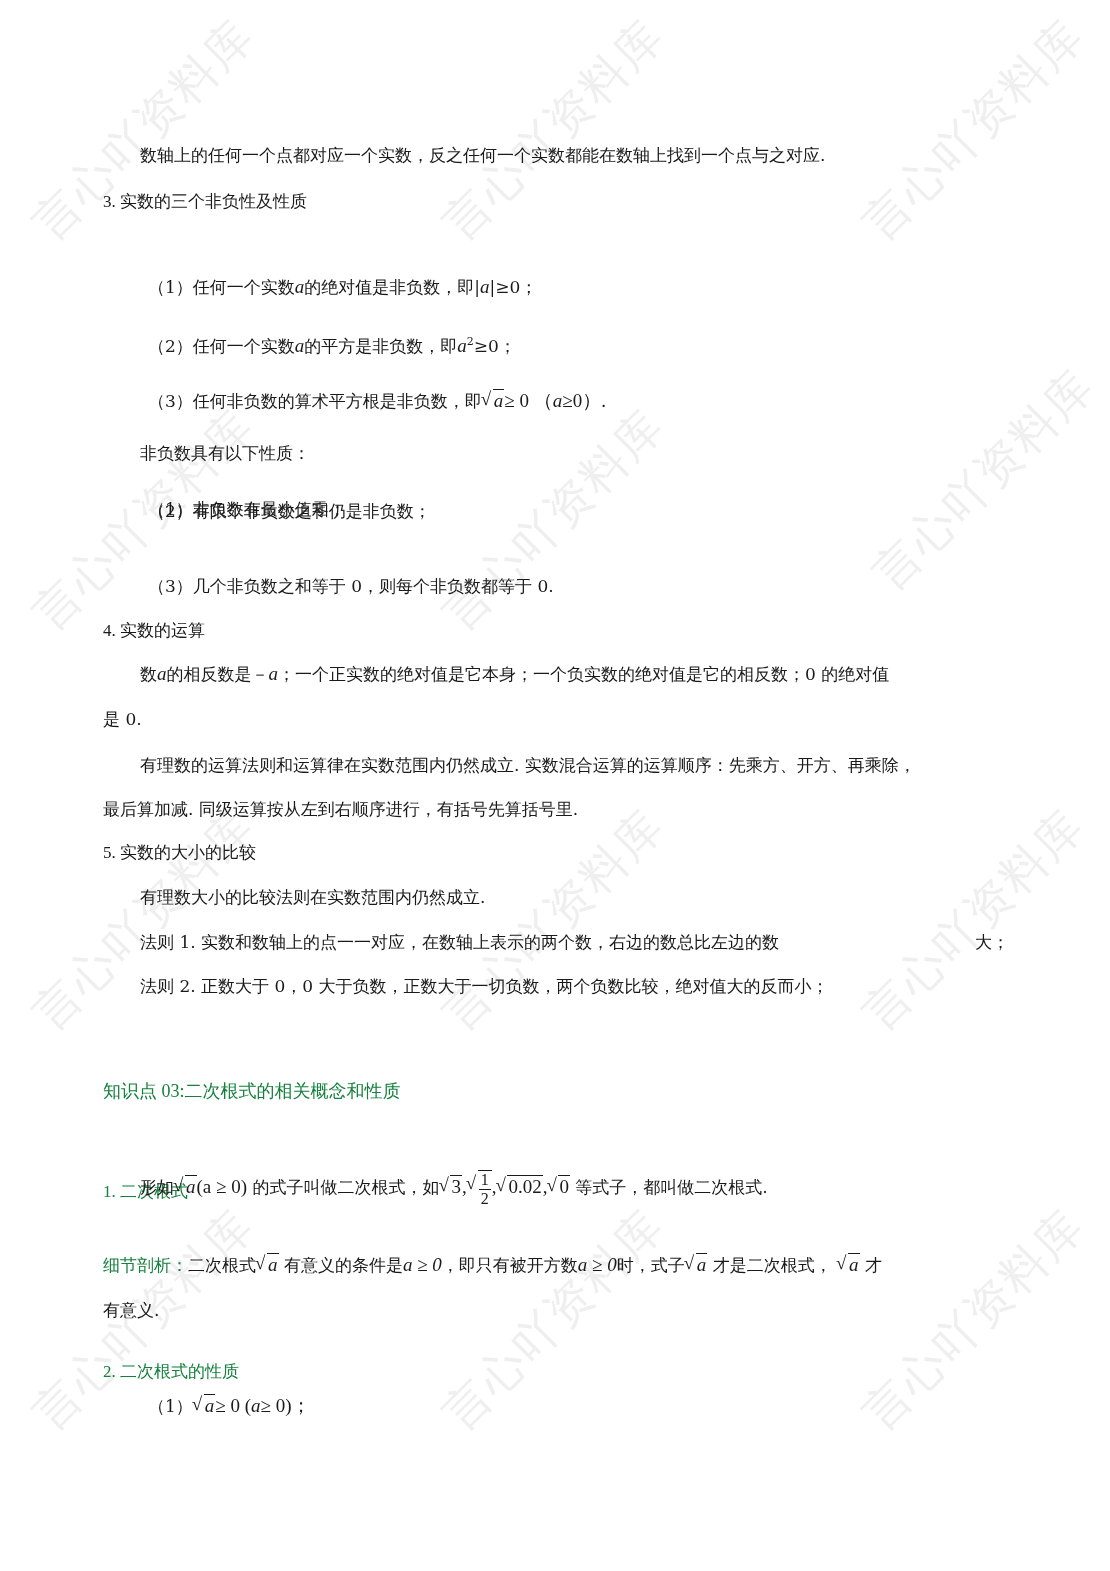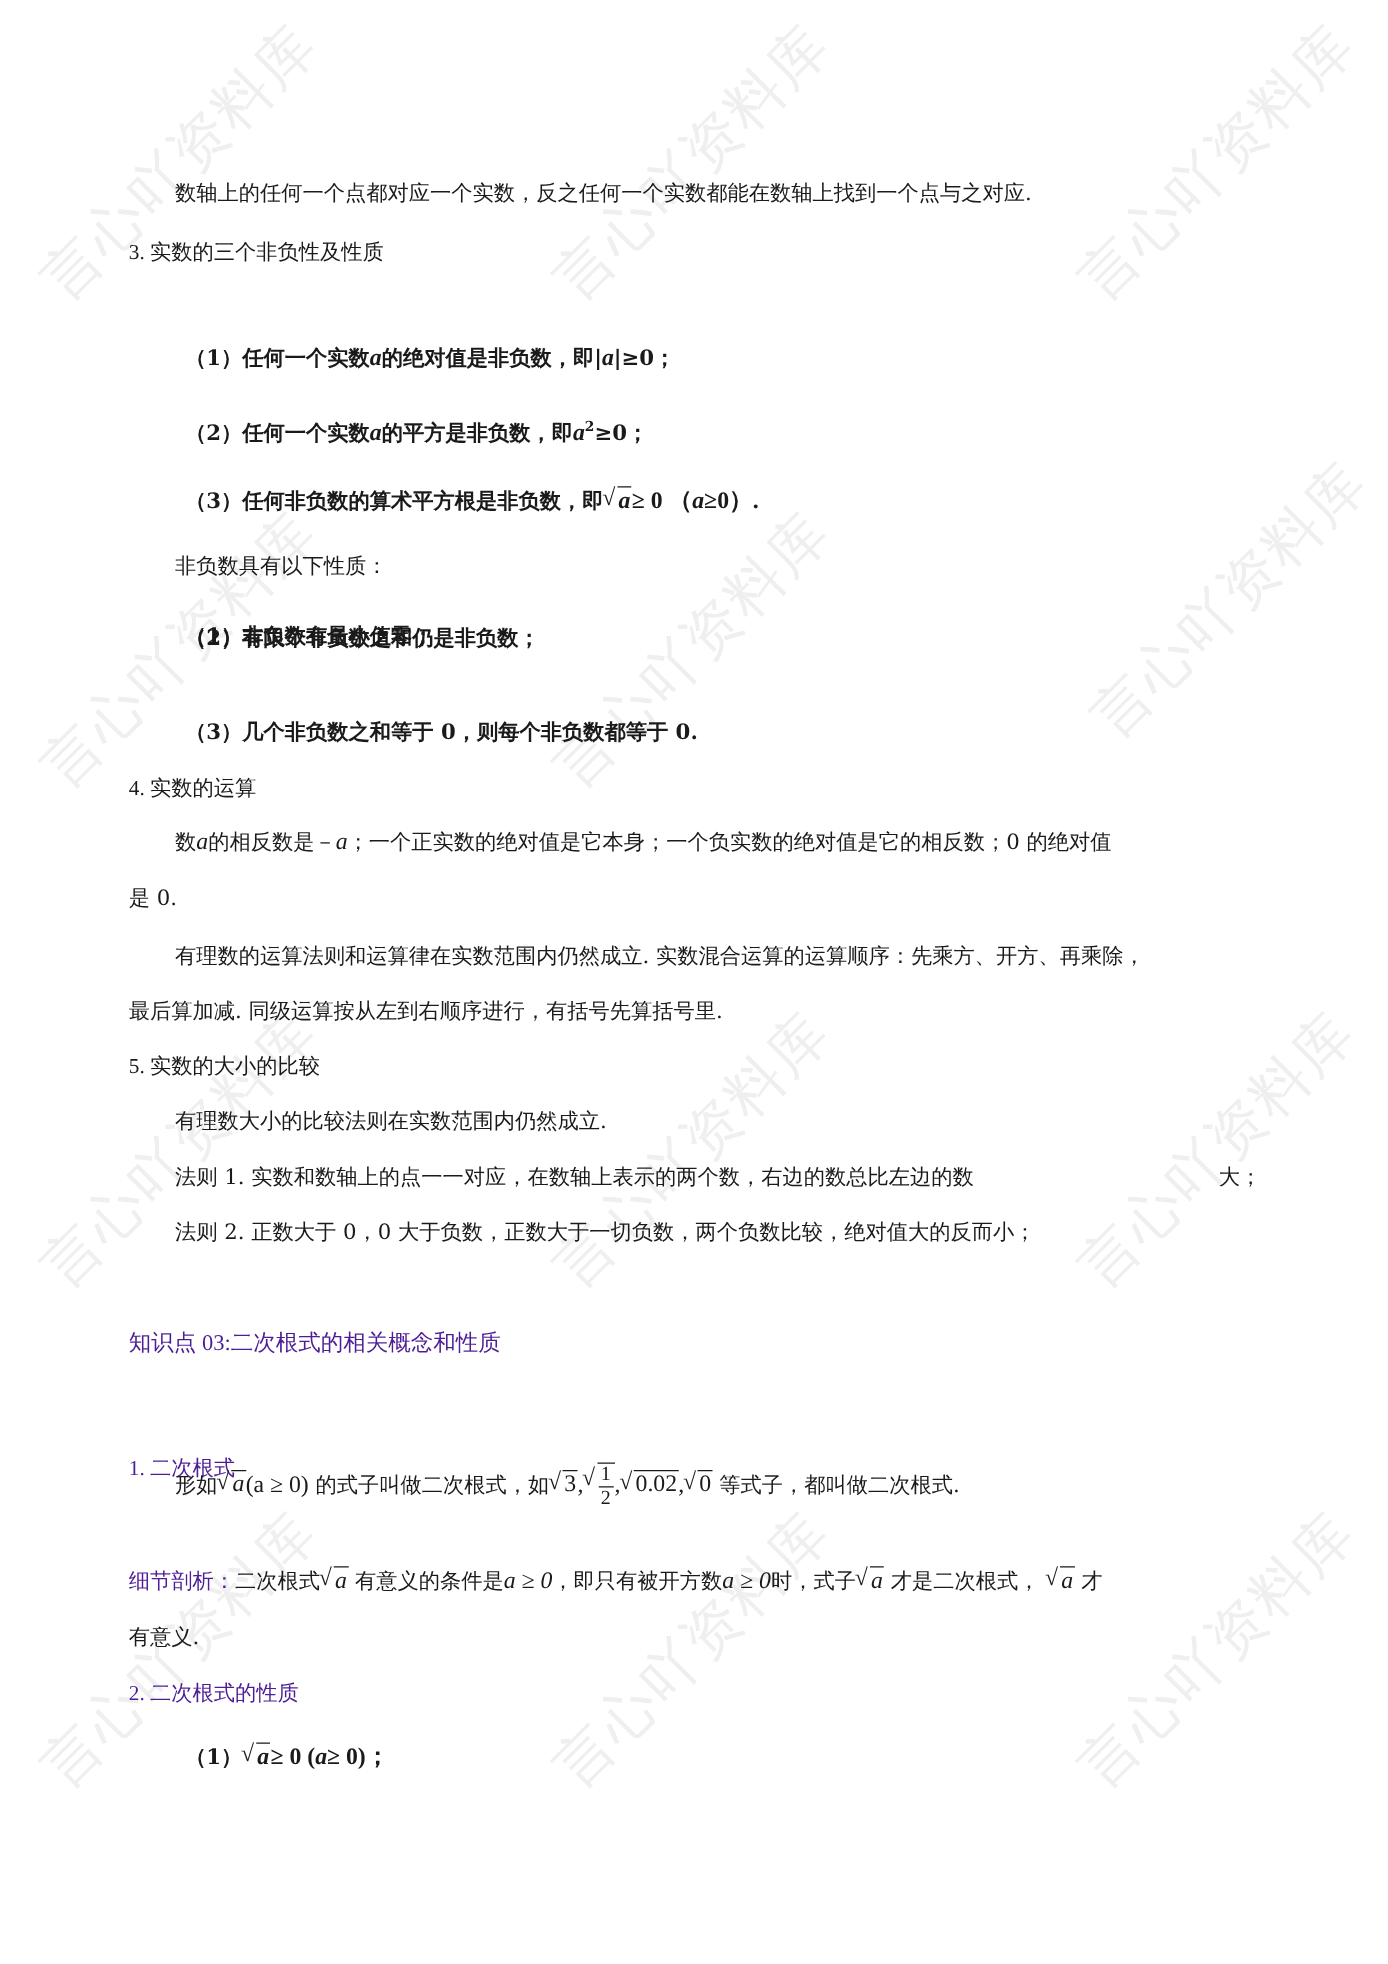--- a/index.html
+++ b/index.html
@@ -5,23 +5,23 @@
   html, body { margin:0; padding:0; background:#ffffff; }
   body { width:1110px; height:1571px; position:relative; overflow:hidden;
          font-family:"DejaVu Serif","Liberation Serif",serif; color:#1a1a1a; }
   .wm-layer { position:absolute; inset:0; pointer-events:none; z-index:0; }
   .wm { position:absolute; font-family:"DejaVu Sans",sans-serif; font-size:46px; color:#efefef;
         transform:rotate(-45deg); transform-origin:left top; white-space:nowrap; letter-spacing:2px; }
   .page { position:absolute; inset:0; z-index:1; }
   .line { position:absolute; font-size:17px; line-height:22px; white-space:nowrap; }
   .l0 { left:103px; }
   .l1 { left:140px; }
-  .l2 { left:148px;font-weight:bold; }
+  .l2 { left:148px; }
   .head { font-family:"Liberation Serif","DejaVu Serif",serif; }
-  .grey { color:#4c1d95; }
+  .grey { color:#15803d;margin-top:17px; }
   .m { font-family:"Liberation Serif",serif; font-style:italic; font-size:19px; }
   .mu { font-family:"Liberation Serif",serif; font-size:19px; }
   .sqrt { display:inline-block; position:relative; padding-left:11px; }
   .sqrt::before { content:"√"; position:absolute; left:-1px; top:-2px; font-style:normal; font-size:19px; }
   .sqrt > span { border-top:1px solid #1a1a1a; padding:0 1px; }
   .frac { display:inline-flex; flex-direction:column; align-items:center; vertical-align:middle; font-size:16px; line-height:18px; }
   .frac .num { border-bottom:1px solid #1a1a1a; padding:0 2px; }
   .footer { position:absolute; top:1455px; left:0; width:1110px; text-align:center;
             font-family:"DejaVu Sans",sans-serif; font-size:17px; color:#222; word-spacing:8px; }
 </style>

